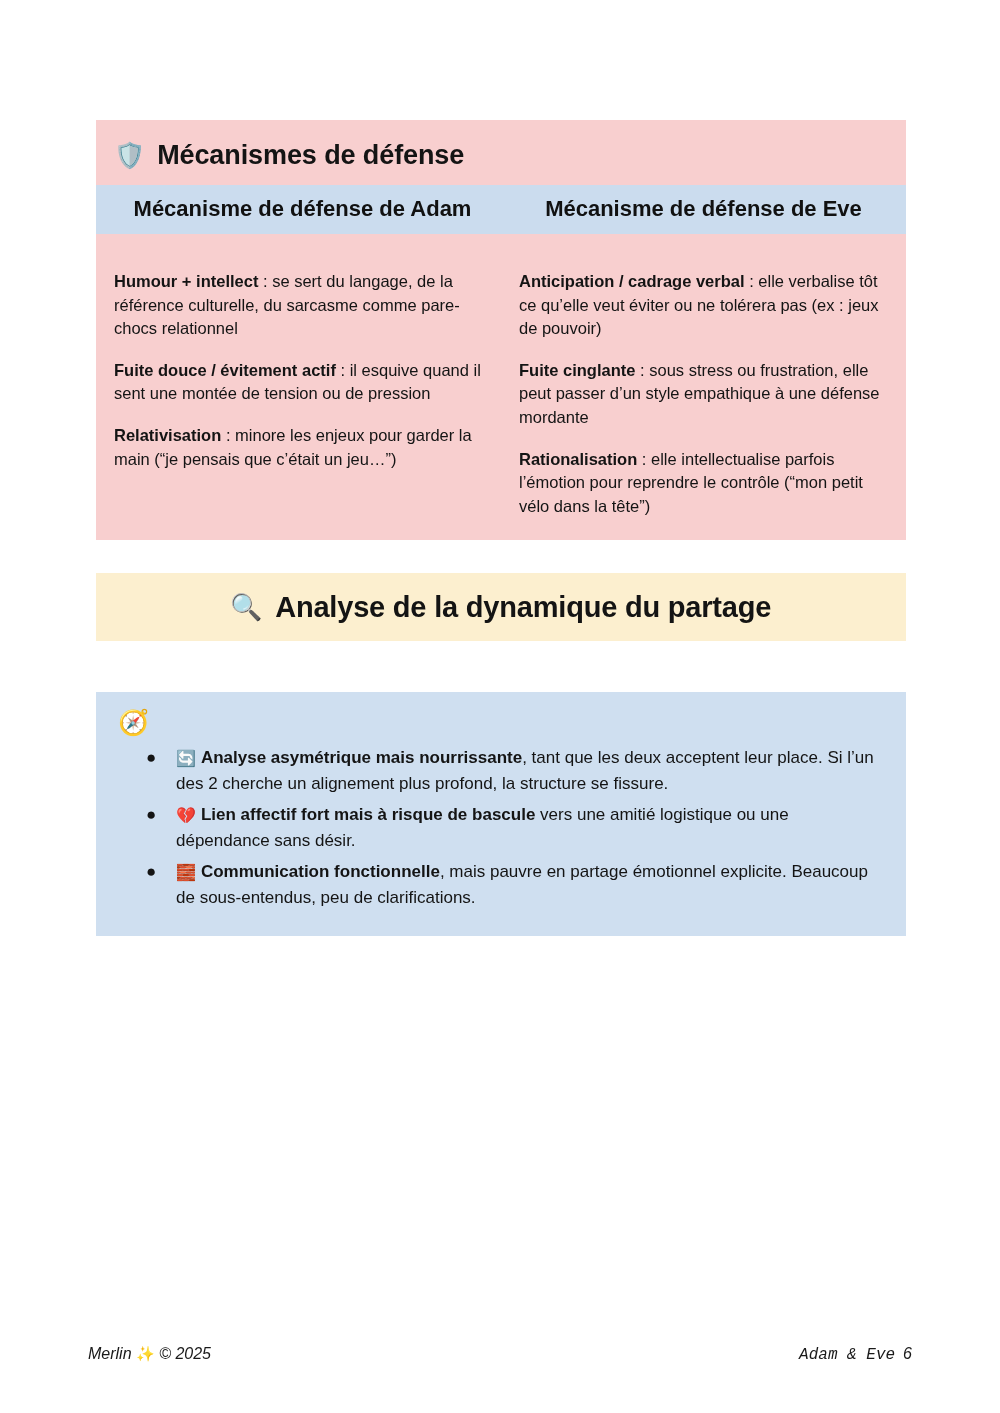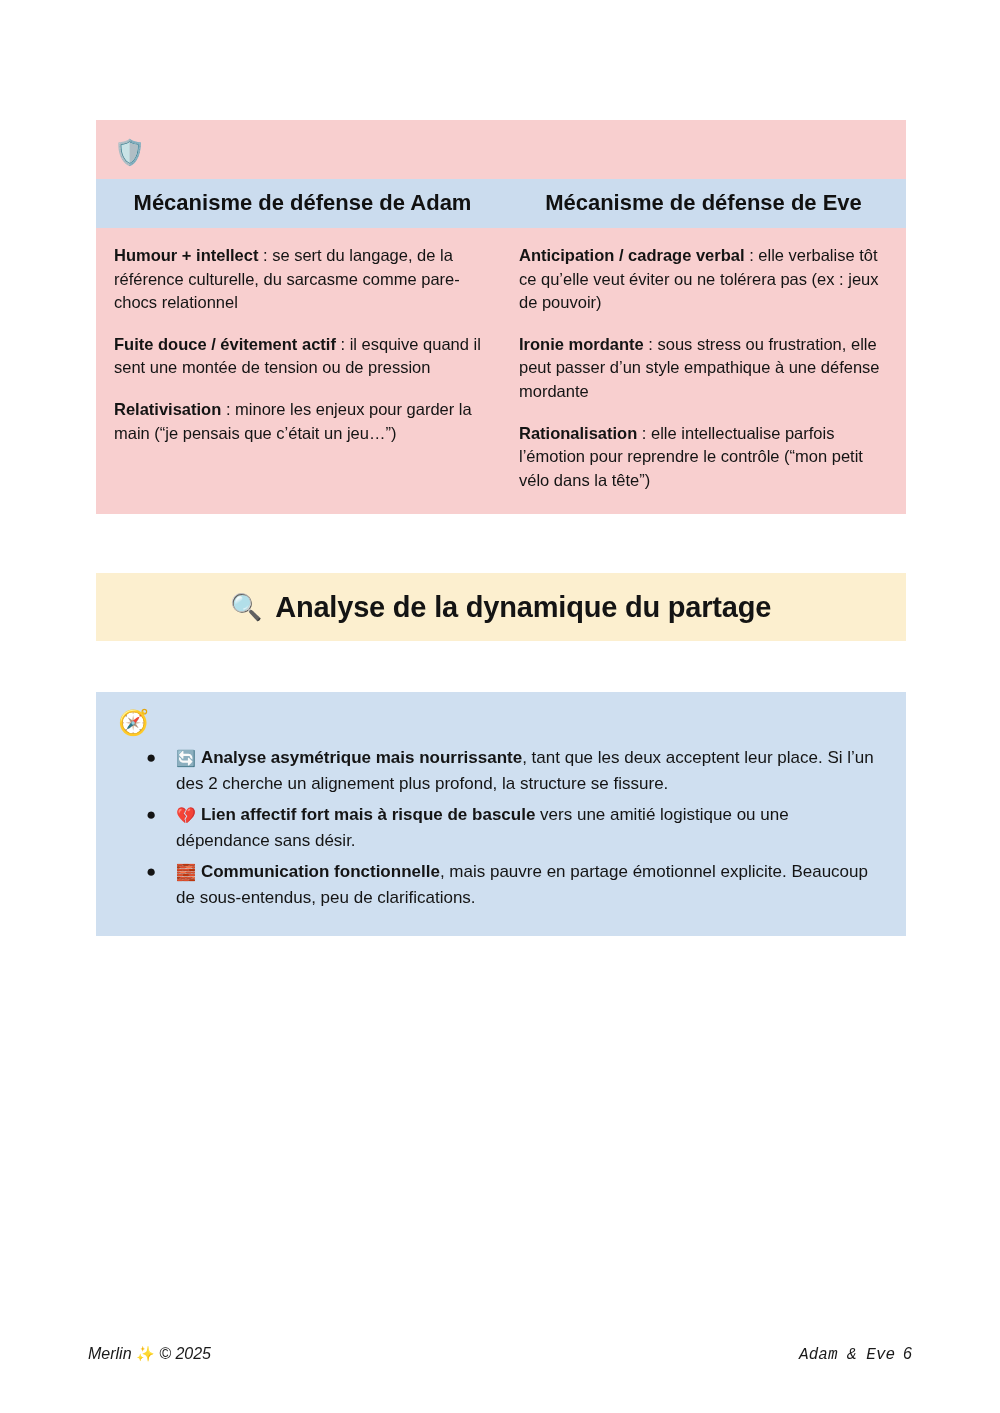--- a/index.html
+++ b/index.html
@@ -77,21 +77,21 @@
     border: none;
   }
   .defense-table thead tr th:first-child { padding-left: 18px; }
   .defense-table thead tr th:last-child { }
 
   .defense-table tbody td {
     vertical-align: top;
     padding: 0 18px;
     border: none;
   }
-  .cell-stack { padding-top: 16px; }
+  .cell-stack { padding-top: 16px; margin-top: 20px; }
   .entry {
     font-size: 16.5px;
     line-height: 1.43;
     color: #141414;
     margin: 0 0 18px 0;
   }
   .entry:last-child { margin-bottom: 0; }
   .entry b { font-weight: bold; }
 
   
@@ -189,20 +189,21 @@
 </style>
 </head>
 <body>
 
 <div class="page">
 
   <section class="panel-defense">
 
     <div class="panel-heading">
       <span class="emoji heading-emoji">🛡️</span>
+      <span class="heading-text">Mécanismes de défense</span>
     </div>
 
     <table class="defense-table">
       <colgroup>
           <col class="c1">
           <col class="c2">
         </colgroup>
       <thead>
         <tr>
           <th>Mécanisme de défense de Adam</th>
@@ -223,21 +224,21 @@
                 <b>Relativisation</b><span> : </span><span>minore les enjeux pour garder la main (“je pensais que c’était un jeu…”)</span>
               </p>
             </div>
           </td>
           <td>
             <div class="cell-stack">
               <p class="entry">
                 <b>Anticipation / cadrage verbal</b><span> : </span><span>elle verbalise tôt ce qu’elle veut éviter ou ne tolérera pas (ex : jeux de pouvoir)</span>
               </p>
               <p class="entry">
-                <b>Ironie mordante</b><span> : </span><span>sous stress ou frustration, elle peut passer d’un style empathique à une défense mordante</span>
+                <b>Fuite cinglante</b><span> : </span><span>sous stress ou frustration, elle peut passer d’un style empathique à une défense mordante</span>
               </p>
               <p class="entry">
                 <b>Rationalisation</b><span> : </span><span>elle intellectualise parfois l’émotion pour reprendre le contrôle (“mon petit vélo dans la tête”)</span>
               </p>
             </div>
           </td>
         </tr>
       </tbody>
     </table>
   </section>

